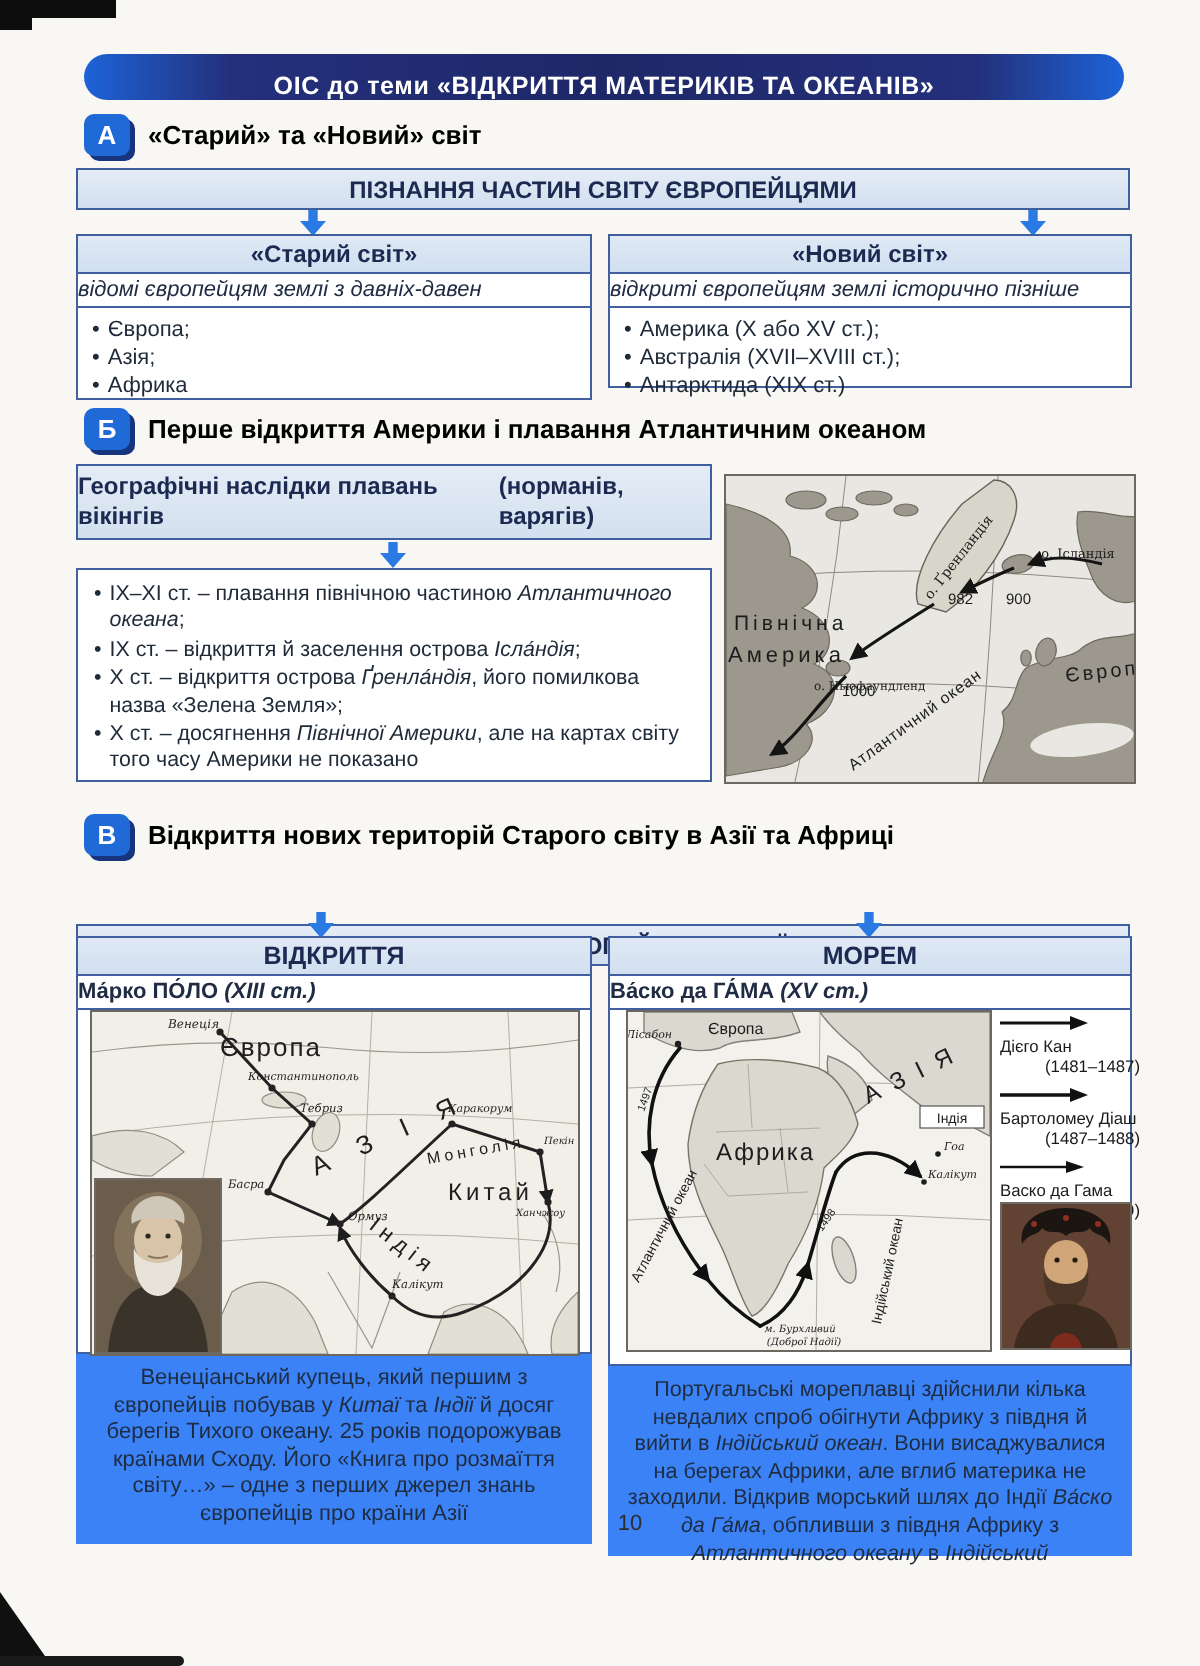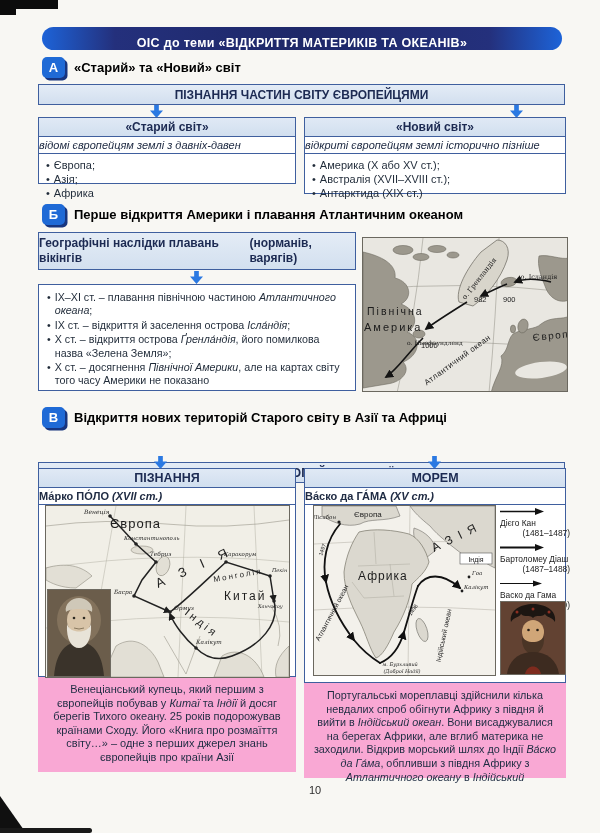--- a/index.html
+++ b/index.html
@@ -50,29 +50,29 @@
   .bullets-b{position:absolute;border:1.4px solid #3f5f9e;background:#fff;box-sizing:border-box;
              padding:6px 8px 4px 8px;font-size:10.7px;line-height:13.4px;color:#1f2a38;}
   .bullets-b .bl-line{margin-bottom:1px;}
   .rich i{font-style:italic;}
 
   
   .mapframe{position:absolute;border:1px solid #6b685f;background:#f3f1eb;box-sizing:border-box;overflow:hidden;}
   .maplabel{font-family:"DejaVu Serif",serif;}
 
   
-  .desc{position:absolute;border-top:1.4px solid #3f5f9e;box-sizing:border-box;background:#f9a8d4;
+  .desc{position:absolute;border-top:1.4px solid #3f5f9e;box-sizing:border-box;background:#3b82f6;
         font-size:11px;line-height:13.6px;color:#1e2c42;text-align:center;padding:6px 9px;}
 
   
   .legend{position:absolute;width:72px;font-size:8.4px;color:#1b1b1b;}
   .leg-entry{margin-bottom:5px;}
   .leg-years{text-align:right;padding-right:2px;}
 
-  .pagenum{position:absolute;left:280px;top:784px;width:70px;text-align:center;
+  .pagenum{position:absolute;left:280px;top:756px;width:70px;text-align:center;
            font-size:11px;color:#2e2e2e;}
 </style>
 </head>
 <body>
 
 <div class="page">
 
   <div class="scan-tl"></div>
   <div class="scan-tl2"></div>
   <div class="scan-bl"></div>
@@ -86,21 +86,21 @@
     <span>А</span>
   </div>
   <div class="sec-title" style="left:74px;top:60px;">«Старий» та «Новий» світ</div>
 
   <div class="banner" style="top:84px;">
     <span>ПІЗНАННЯ ЧАСТИН СВІТУ ЄВРОПЕЙЦЯМИ</span>
   </div>
   <div class="arr" style="left:150px;top:105px;"></div>
   <div class="arr" style="left:510px;top:105px;"></div>
 
-  <div class="wbox" style="left:38px;top:117px;width:258px;height:67px;">
+  <div class="wbox" style="left:38px;top:117px;width:258px;height:83px;">
     <div class="bhead">«Старий світ»</div>
     <div class="bsub"><i>відомі європейцям землі з давніх-давен</i></div>
     <div class="blist">
       <div class="bl-line">
           <span class="bu">•</span>
           <span>Європа;</span>
         </div>
       <div class="bl-line">
           <span class="bu">•</span>
           <span>Азія;</span>
@@ -216,24 +216,24 @@
   </div>
   <div class="sec-title" style="left:74px;top:410px;">Відкриття нових територій Старого світу в Азії та Африці</div>
 
   <div class="banner" style="top:434px;margin-top:28px;">
     <span>ПОШУКИ  ЄВРОПЕЙЦЯМИ ІНДІЇ</span>
   </div>
   <div class="arr" style="left:154px;top:456px;"></div>
   <div class="arr" style="left:428px;top:456px;"></div>
 
   <div class="wbox" style="left:38px;top:468px;width:258px;height:304px;">
-    <div class="bhead" style="font-size:12.5px;">ПІЗНАННЯ</div>
+    <div class="bhead" style="font-size:12.5px;">ВІДКРИТТЯ</div>
     <div class="bsub">
       <span class="b">Ма́рко ПО́ЛО</span>
-      <i style="font-weight:bold;">(XVII ст.)</i>
+      <i style="font-weight:bold;">(XIII ст.)</i>
     </div>
   </div>
   <div class="desc" style="left:38px;top:676px;width:258px;height:96px;">
     <span class="rich"><span>Венеціанський купець, який першим з європейців побував у </span><i>Китаї</i><span> та </span><i>Індії</i><span> й досяг берегів Тихого океану. 25 років подорожував країнами Сходу. Його «Книга про розмаїття світу…» – одне з перших джерел знань європейців про країни Азії</span></span>
   </div>
 
   <div class="mapframe" style="left:45px;top:505px;width:245px;height:173px;">
     <svg width="243" height="171" viewBox="0 0 243 171">
       <defs>
         <marker id="mkM" viewBox="0 0 10 10" refX="8" refY="5" markerWidth="5" markerHeight="5" orient="auto">

